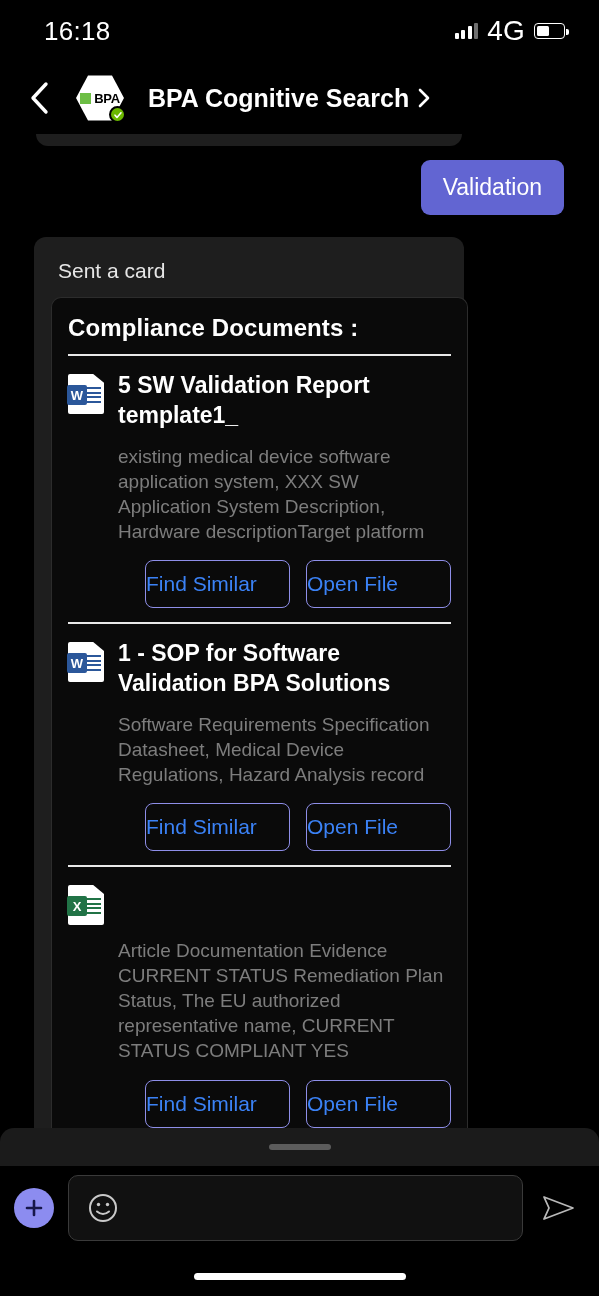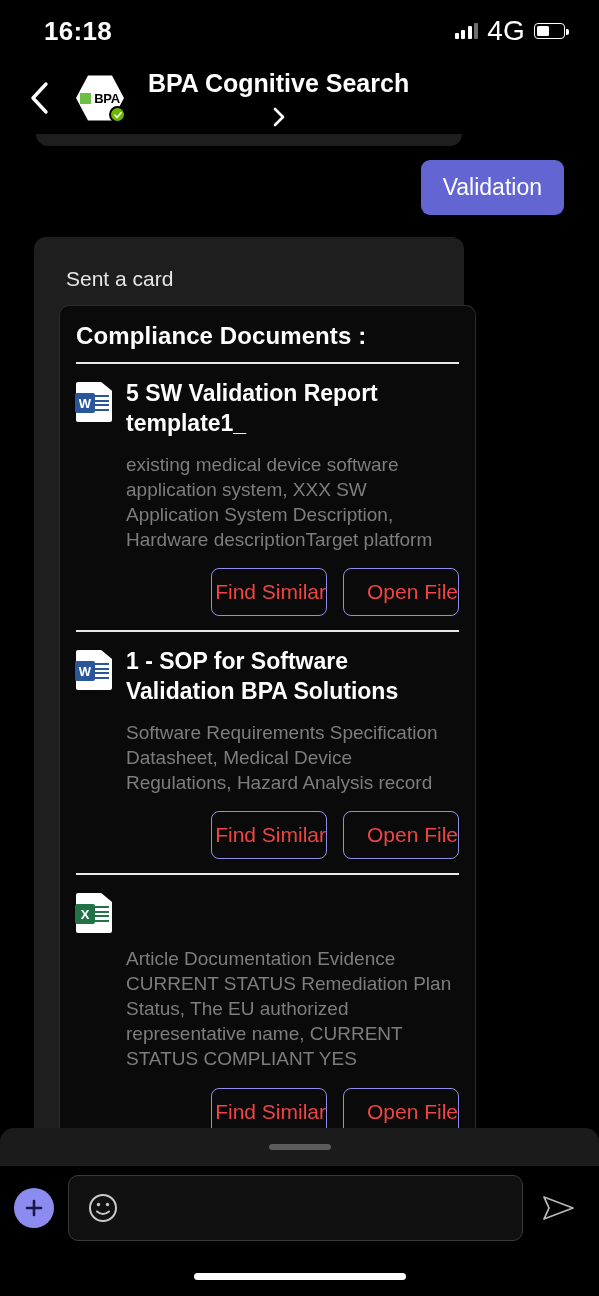--- a/index.html
+++ b/index.html
@@ -8,21 +8,21 @@
     width:599px; height:1296px;
     font-family:"Liberation Sans", sans-serif;
     color:#fff; overflow:hidden; position:relative;
   }
 
   
   .statusbar{
     height:62px; display:flex; align-items:center;
     justify-content:space-between; padding:0 34px 0 44px;
   }
-  .clock{ font-size:26px; font-weight:700; letter-spacing:.3px; color:#fff; }
+  .clock{ font-size:26px; font-weight:400; letter-spacing:.3px; color:#fff; }
   .status-right{ display:flex; align-items:center; gap:9px; }
   .signal{ display:flex; align-items:flex-end; gap:2.5px; height:16px; }
   .signal i{ width:4px; background:#fff; border-radius:1px; display:block; }
   .signal i:nth-child(1){ height:6px; }
   .signal i:nth-child(2){ height:9px; }
   .signal i:nth-child(3){ height:13px; }
   .signal i:nth-child(4){ height:16px; background:#6e6e6e; }
   .net{ font-size:28px; font-weight:500; letter-spacing:.2px; }
   .battery{ position:relative; width:31px; height:16px; border:1.8px solid #fff;
             border-radius:4px; padding:2px; display:flex; }
@@ -46,41 +46,41 @@
   }
   .hexa .sq{ width:11px; height:11px; background:#6dbe45; }
   .hexa .bpa{ font-size:13px; font-weight:700; color:#000; letter-spacing:-.3px; }
   .presence{
     position:absolute; right:-2px; bottom:-1px; width:17px; height:17px;
     border-radius:50%; background:#6bb700; border:2px solid #000;
     display:flex; align-items:center; justify-content:center;
   }
   .presence svg{ display:block; }
   .titlewrap{ display:flex; flex-direction:column; justify-content:center; min-width:0; }
-  .titlerow{ display:flex; align-items:center; gap:9px;flex-direction:column; }
+  .titlerow{ display:flex; align-items:center; gap:9px; }
   .apptitle{ font-size:25px; font-weight:600; color:#fff; white-space:nowrap; }
   .chev-right{ display:block; }
   .substatus{ font-size:17px; color:#a8a8a8; margin-top:2px; }
 
   
   .convo{ position:absolute; top:134px; left:0; right:0; bottom:166px; overflow:hidden; }
 
   .prev-bubble{
     position:absolute; top:-22px; left:36px; width:426px; height:34px;
     background:#1e1e1e; border-radius:12px;
   }
 
   .row-right{ display:flex; justify-content:flex-end; padding:26px 35px 0 0; }
   .bubble-out{
     background:#6265d2; color:#fff; font-size:23px;
     padding:14px 22px; border-radius:9px; white-space:nowrap;
   }
 
   .cardwrap{ margin:22px 0 0 34px; width:430px; background:#1e1e1e;
-             border-radius:12px 12px 0 0; padding:12px; }
+             border-radius:12px 12px 0 0; padding:4px; }
   .sentcard{ font-size:21px; color:#e6e6e6; padding:18px 0 14px 20px; }
 
   .innercard{
     margin-left:13px; width:417px; background:#0a0a0a;
     border-radius:10px 10px 0 0; border:1px solid #2c2c2c; border-bottom:none;
     padding:0 16px 0 16px;
   }
   .card-title{ font-size:24px; font-weight:700; color:#fff; padding:16px 0 12px 0; letter-spacing:.1px; }
   .hr{ height:2px; background:#e9e9e9; width:100%; }
 
@@ -99,23 +99,23 @@
     font-size:13px; font-weight:700; color:#fff; border-radius:2px;
   }
   .badge.word{ background:#2b579a; }
   .badge.excel{ background:#217346; }
   .ic-excel .page .lines i{ background:#217346; }
 
   .doc-title{ font-size:23px; font-weight:700; color:#fff; line-height:1.3; padding-top:1px; }
   .doc-desc{ font-size:19px; color:#7d7d7d; line-height:1.32; margin:13px 0 0 50px; }
   .doc-actions{ display:flex; gap:16px; justify-content:flex-end; padding:16px 0 14px 0; }
   .btn{
-    border:1.5px solid #8e8ee8; color:#ef4444; background:transparent;
-    border-radius:8px; font-size:21px; padding:11px 0; width:116px;
-    text-align:right; font-family:"Liberation Sans", sans-serif;
+    border:1.5px solid #8e8ee8; color:#3b82f6; background:transparent;
+    border-radius:8px; font-size:21px; padding:11px 0; width:145px;
+    text-align:left; font-family:"Liberation Sans", sans-serif;
   }
 
   
   .sheet-handle-bar{
     position:absolute; left:0; right:0; bottom:130px; height:38px;
     background:#1b1b1b; border-radius:14px 14px 0 0;
     display:flex; align-items:center; justify-content:center; z-index:8;
   }
   .sheet-handle{ width:62px; height:6px; background:#5c5c5c; border-radius:3px; }
 

